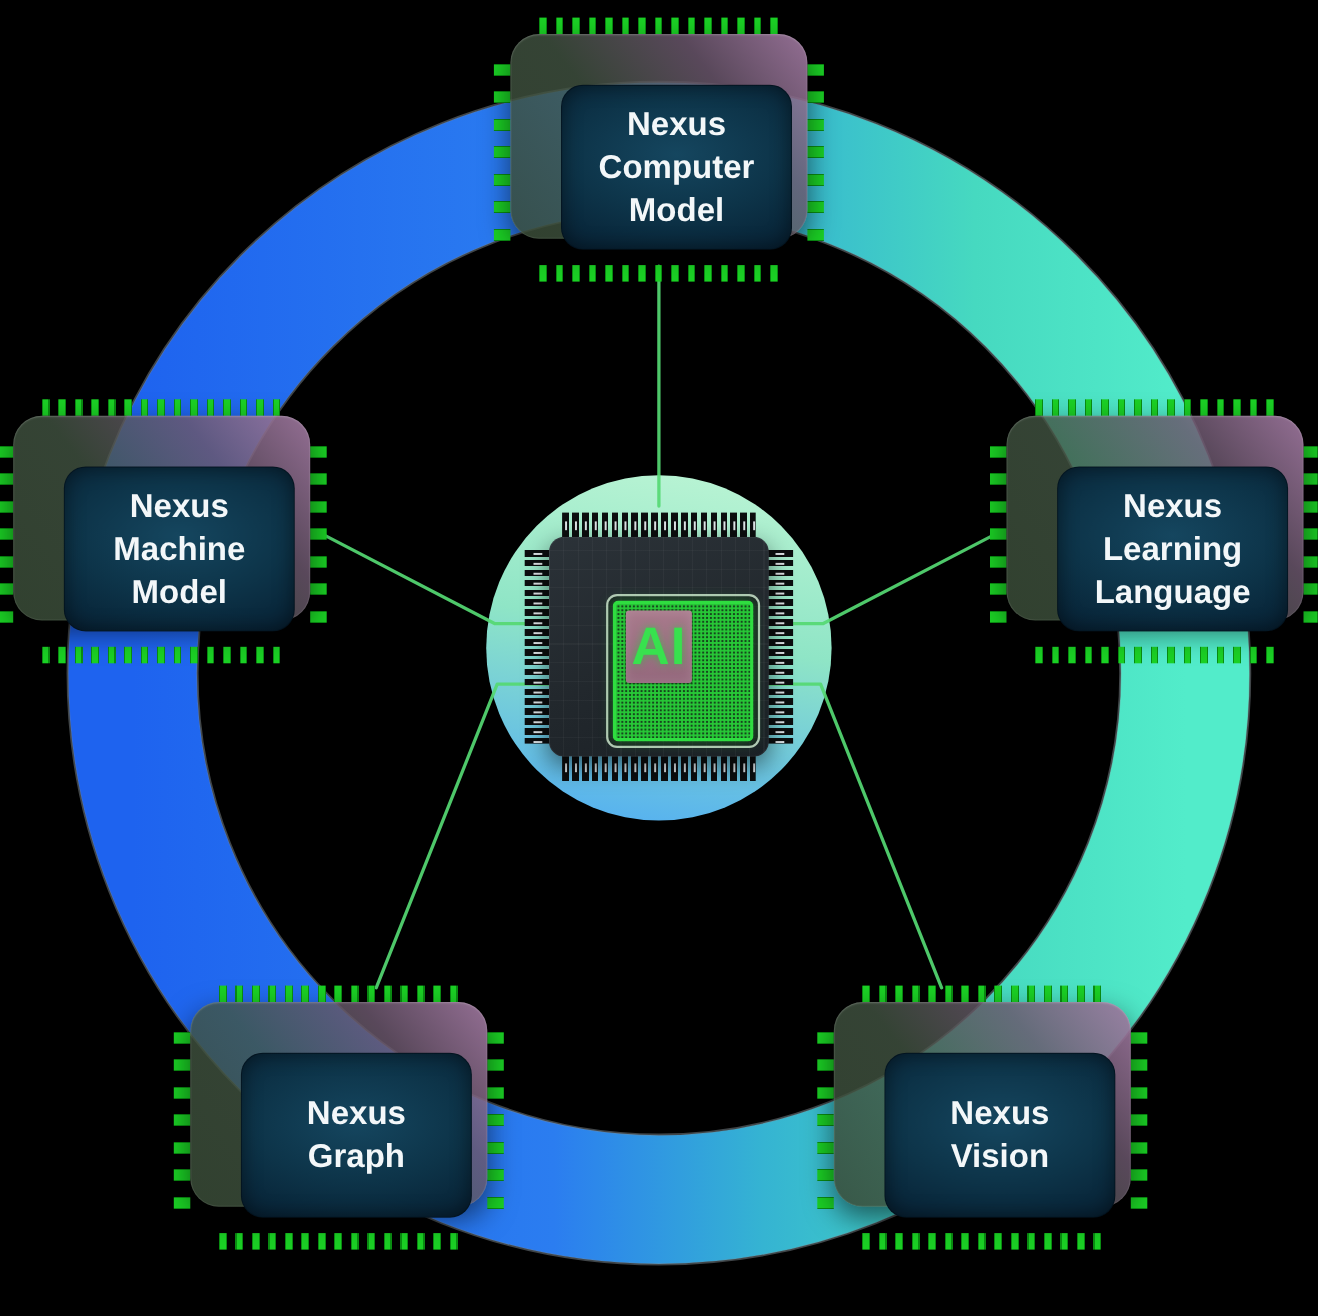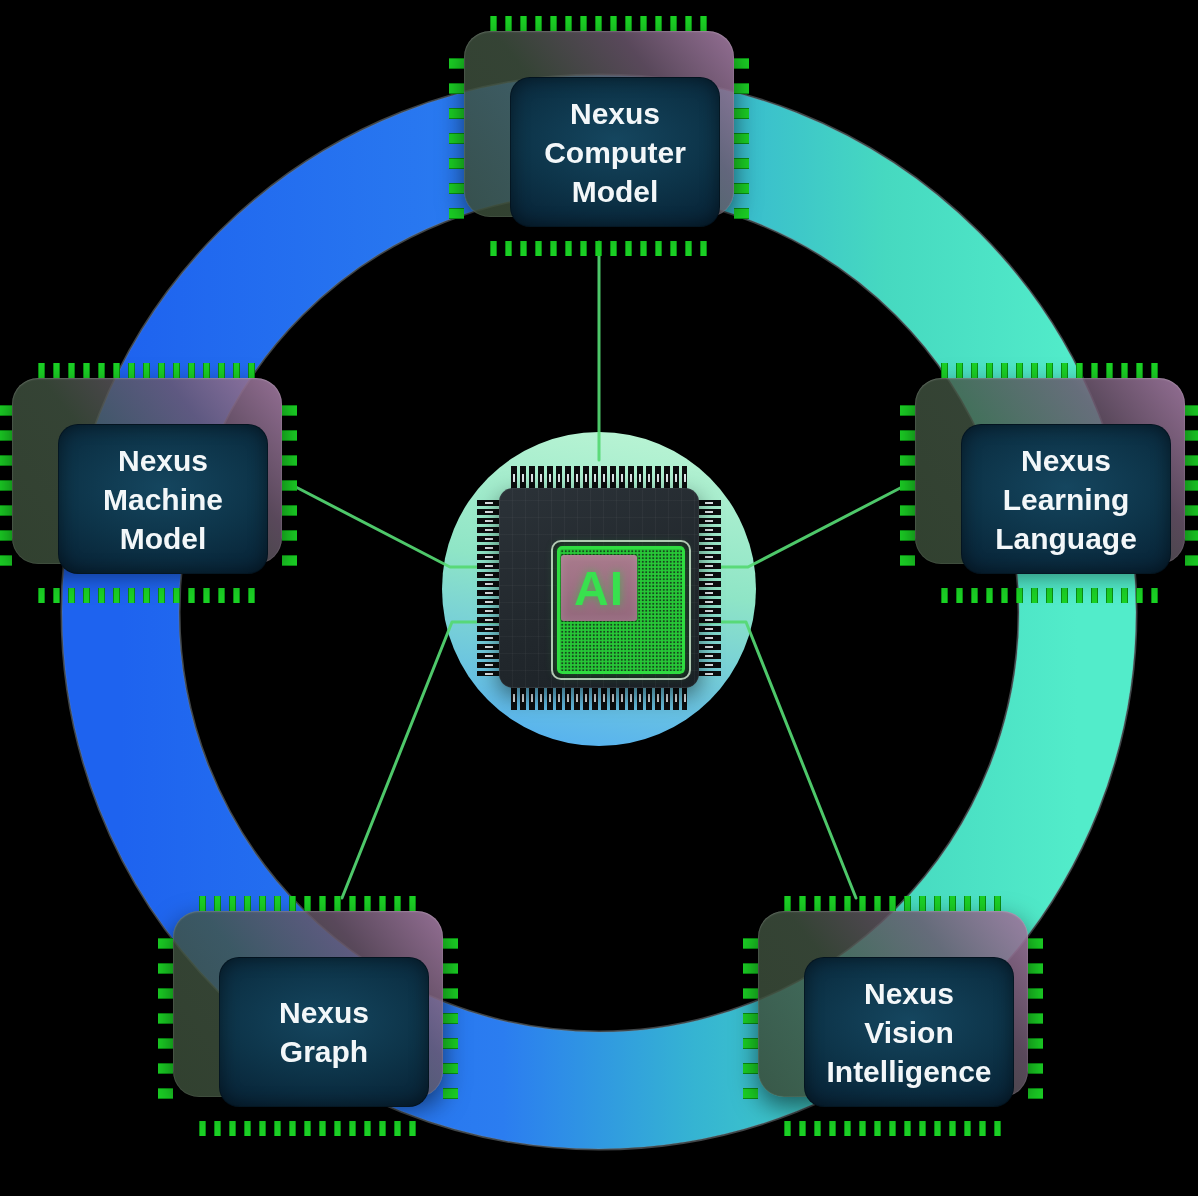--- a/index.html
+++ b/index.html
@@ -90,21 +90,21 @@
     background:rgba(8,18,10,.35);
   }
   .grid-fill{
     width:100%;height:100%;border-radius:5px;
     background-color:#27c837;
     background-image:radial-gradient(#16451d 1px, transparent 1.4px);
     background-size:3.5px 3.5px;
     box-shadow:inset 0 0 0 3px #2fdd40, 0 0 12px rgba(60,220,80,.35);
   }
   .core{
-    position:absolute;left:50%;top:50%;width:76px;height:66px;transform:translate(-50%,-50%);
+    position:absolute;left:50%;top:50%;width:60px;height:66px;transform:translate(-50%,-50%);
     background:linear-gradient(180deg,#a87a8c 0%,#94687c 100%);
     border-radius:3px;display:flex;align-items:center;justify-content:center;
     box-shadow:0 0 0 1px rgba(20,40,20,.35), inset 0 0 10px rgba(255,255,255,.14);
   }
   .core .ai{
     font-weight:bold;font-size:48px;color:#38e14e;letter-spacing:1px;
     text-shadow:0 0 8px rgba(40,200,60,.65);
   }
 </style>
 </head>
@@ -188,21 +188,20 @@
 
   <div class="node node-br">
     <div class="pins-h top"></div>
     <div class="pins-h bottom"></div>
     <div class="pins-v left"></div>
     <div class="pins-v right"></div>
     <div class="body">
       <div class="screen">
         <span class="label-line">Nexus</span>
         <span class="label-line">Vision</span>
-        <span class="label-line">Intelligence</span>
       </div>
     </div>
   </div>
 
   <div class="node node-bl">
     <div class="pins-h top"></div>
     <div class="pins-h bottom"></div>
     <div class="pins-v left"></div>
     <div class="pins-v right"></div>
     <div class="body">

